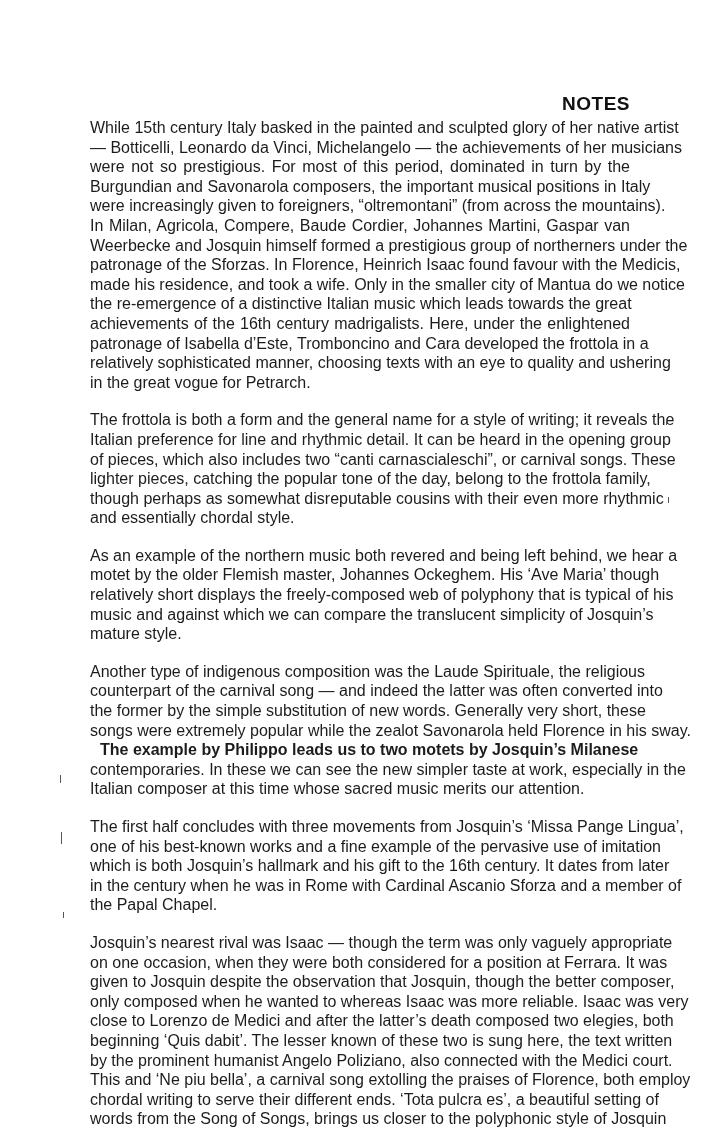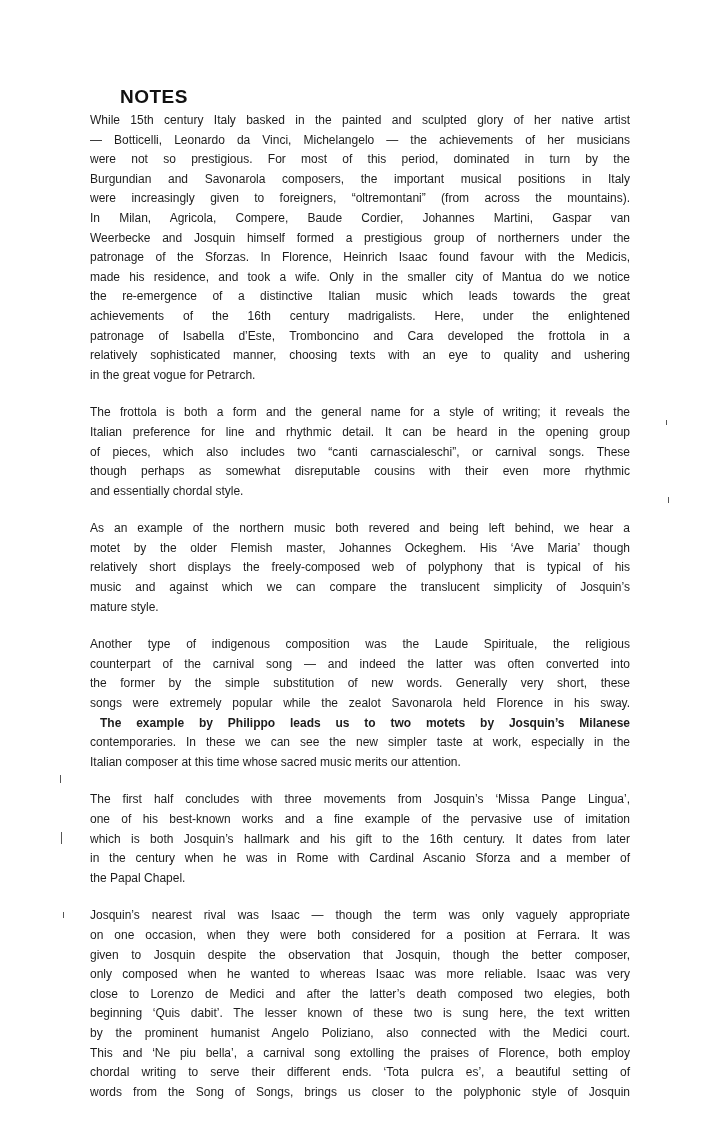--- a/index.html
+++ b/index.html
@@ -15,30 +15,30 @@
     font-family: "Liberation Sans", "DejaVu Sans", sans-serif;
     color: #1a1a1a;
   }
   .page {
     position: absolute;
     left: 90px;
     top: 86px;
     width: 540px;
   }
   .title {
-    text-align: left;
+    text-align: right;
     font-weight: bold;
     font-size: 19px;
     letter-spacing: 0.5px;
-    margin: 0 0 3px 0;
+    margin: 7px 0 3px 0;
     padding-left: 30px;
     color: #111;
   }
   .para {
-    font-size: 12px;
+    font-size: 16px;
     line-height: 19.6px;
     margin: 0 0 18px 0;
     text-align: justify;
     text-align-last: left;
     color: #1c1c1c;
   }
   .para .line {
     display: block;
     white-space: nowrap;
     text-align: justify;
@@ -77,20 +77,21 @@
     <span class="line">achievements of the 16th century madrigalists.  Here, under the enlightened</span>
     <span class="line">patronage of Isabella d’Este, Tromboncino and Cara developed the frottola in a</span>
     <span class="line">relatively sophisticated manner, choosing texts with an eye to quality and ushering</span>
     <span class="line last">in the great vogue for Petrarch.</span>
   </div>
 
   <div class="para">
     <span class="line">The frottola is both a form and the general name for a style of writing; it reveals the</span>
     <span class="line">Italian preference for line and rhythmic detail.  It can be heard in the opening group</span>
     <span class="line">of pieces, which also includes two “canti carnascialeschi”, or carnival songs. These</span>
+    <span class="line">lighter pieces, catching the popular tone of the day, belong to the frottola family,</span>
     <span class="line">though perhaps as somewhat disreputable cousins with their even more rhythmic</span>
     <span class="line last">and essentially chordal style.</span>
   </div>
 
   <div class="para">
     <span class="line">As an example of the northern music both revered and being left behind, we hear a</span>
     <span class="line">motet by the older Flemish master, Johannes Ockeghem.  His ‘Ave Maria’ though</span>
     <span class="line">relatively short displays the freely-composed web of polyphony that is typical of his</span>
     <span class="line">music and against which we can compare the translucent simplicity of Josquin’s</span>
     <span class="line last">mature style.</span>

